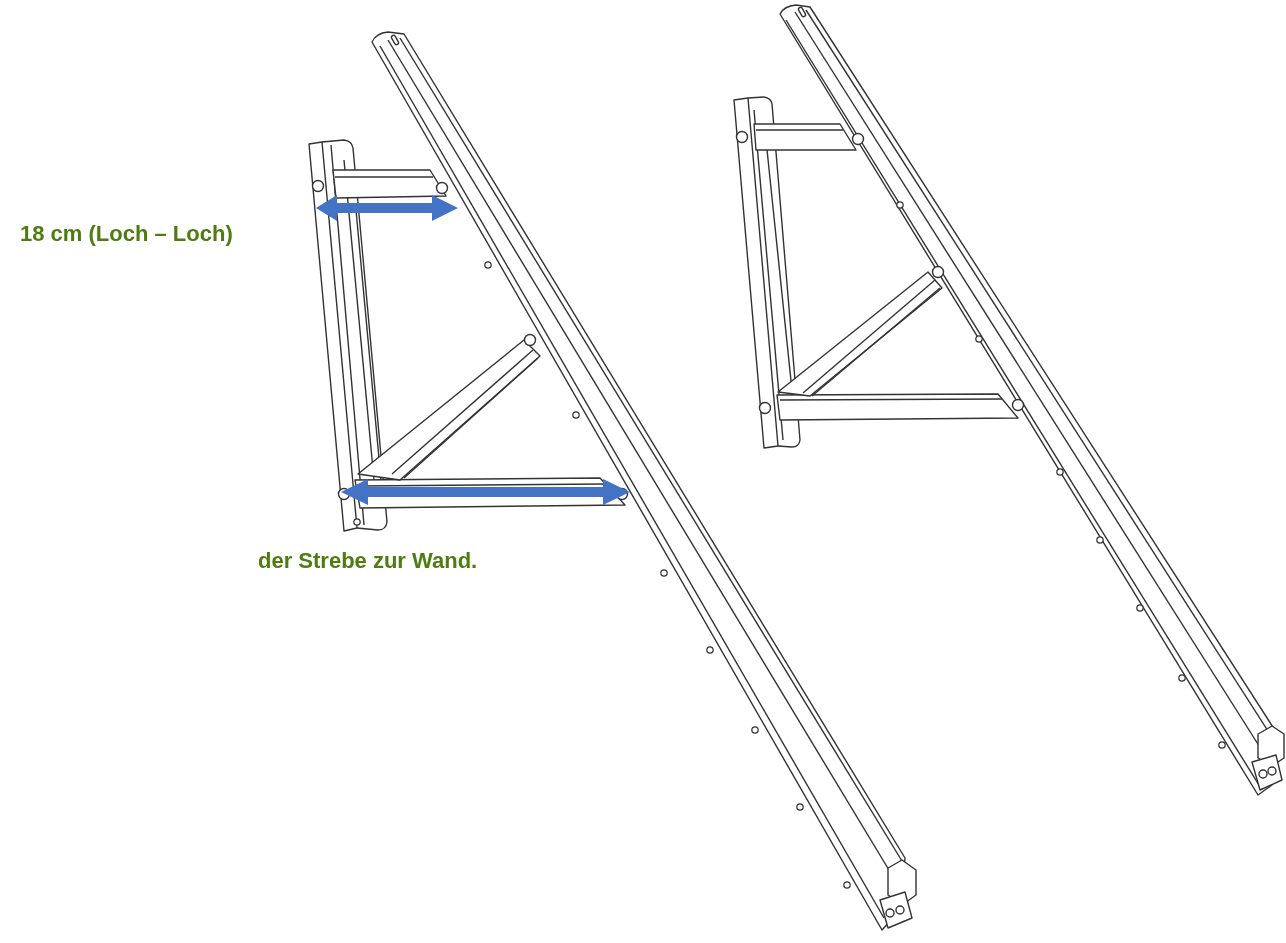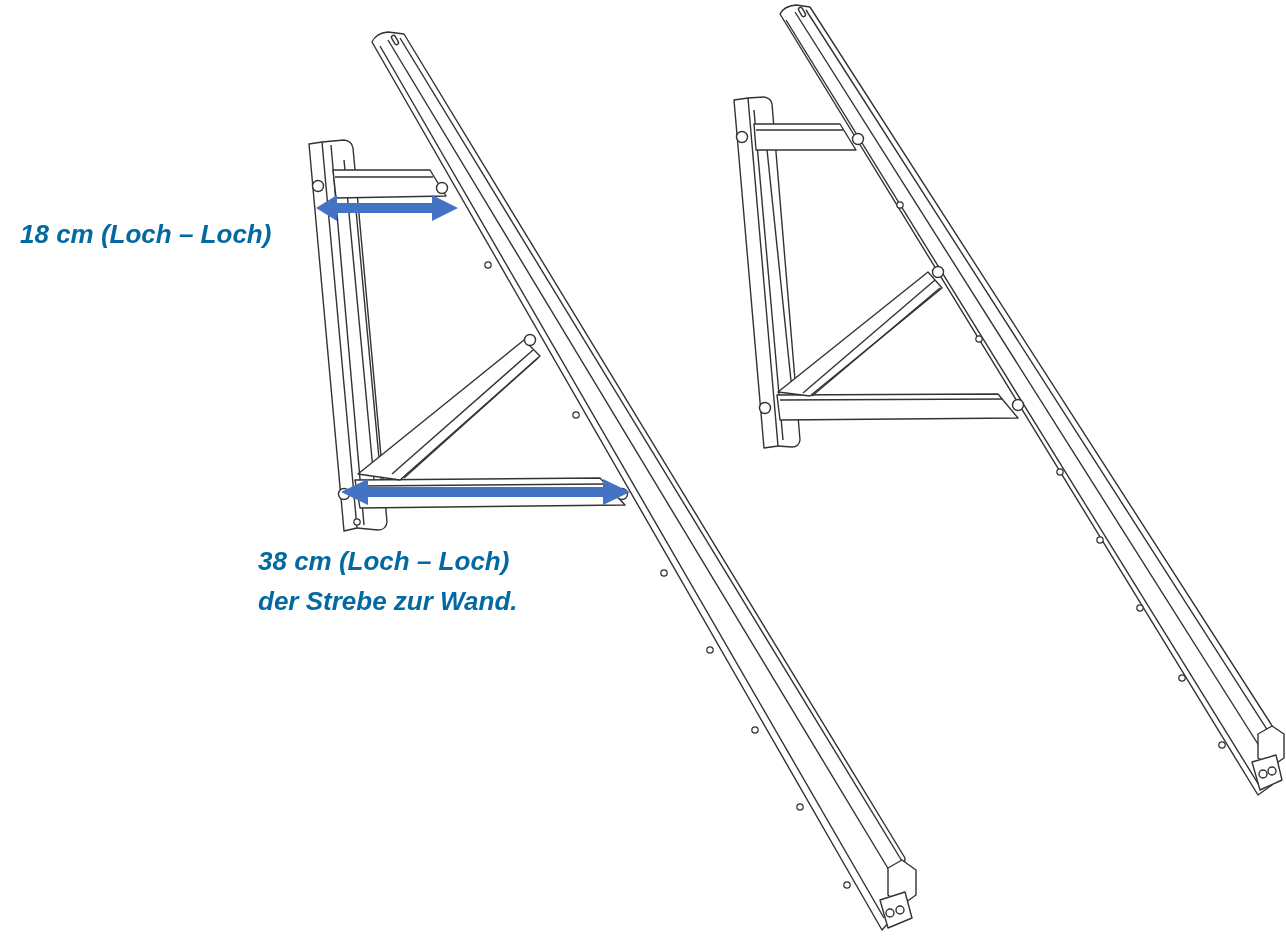--- a/index.html
+++ b/index.html
@@ -2,25 +2,24 @@
 <html><head>
 <meta charset="utf-8">
 <style>
   html, body { margin: 0; padding: 0; background: #ffffff; }
   body { width: 1286px; height: 943px; position: relative; overflow: hidden; }
   svg.drawing { position: absolute; left: 0; top: 0; }
   .label {
     position: absolute;
     font-family: "Liberation Sans", sans-serif;
     font-weight: bold;
-    font-size: 26px;
-    color: #0369a1;
+    font-size: 22px;
+    color: #4d7c0f;
     line-height: 40px;
     white-space: nowrap;
-    font-style: italic;
   }
   #label-18 { left: 20px; top: 214px; }
   #label-38 { left: 258px; top: 541px; }
   .line { display: block; }
 </style>
 </head>
 <body>
 
 <svg class="drawing" width="1286" height="943" viewBox="0 0 1286 943" xmlns="http://www.w3.org/2000/svg">
   <defs>
@@ -126,15 +125,14 @@
     <use href="#smallhole" x="1182" y="678"></use>
     <use href="#smallhole" x="1222" y="745"></use>
   </g>
 </svg>
 
 <div id="label-18" class="label">
   <span class="line">18 cm (Loch – Loch)</span>
 </div>
 
 <div id="label-38" class="label">
-  <span class="line">38 cm (Loch – Loch)</span>
   <span class="line">der Strebe zur Wand.</span>
 </div>
 
 </body></html>

